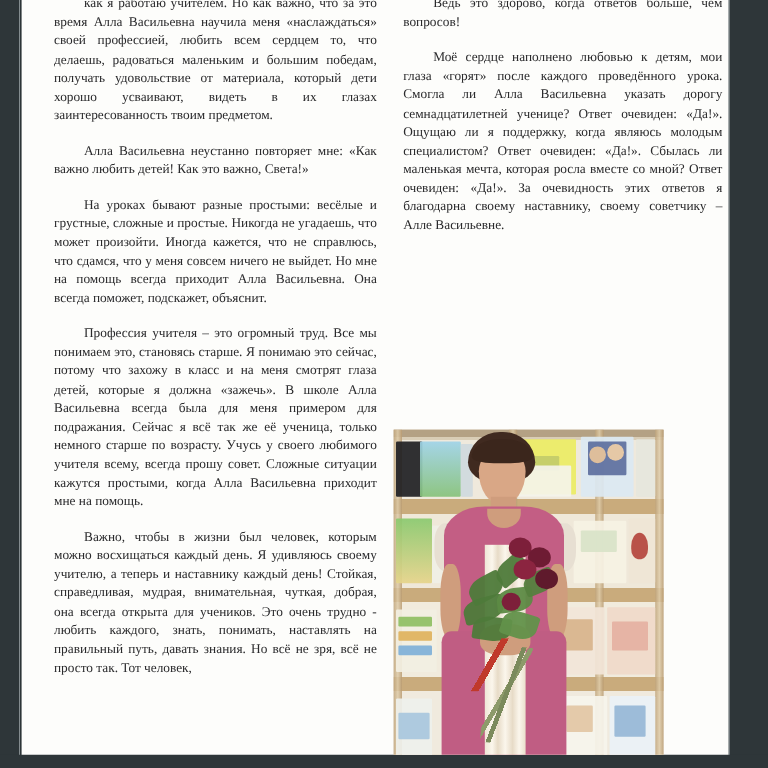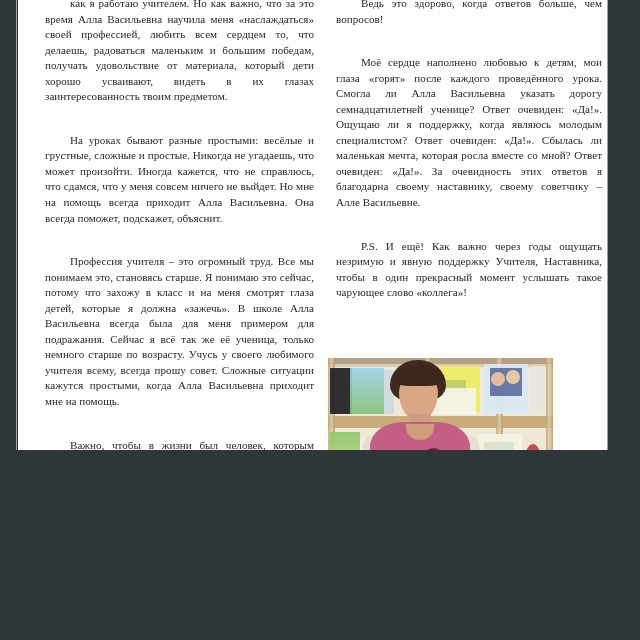--- a/index.html
+++ b/index.html
@@ -10,21 +10,21 @@
   body {
     width: 640px;
     height: 640px;
     overflow: hidden;
     font-family: "Liberation Serif", "DejaVu Serif", serif;
   }
 
   .viewer {
     position: relative;
     width: 640px;
-    height: 450px;
+    height: 629px;
     background: #2e3639;
     overflow: hidden;
   }
 
   
   .gutter-left {
     position: absolute;
     left: 0; top: 0;
     width: 17px; height: 640px;
     background: #2e3639;
@@ -73,21 +73,21 @@
     left: 318px;
     width: 266px;
   }
 
   .col p {
     margin: 0 0 0 0;
     text-indent: 25px;
     text-align: justify;
   }
   .col p.gap {
-    margin-top: 28px;
+    margin-top: 14px;
   }
   .col p.tight {
     margin-top: 0;
   }
 
   
   .photo {
     position: absolute;
     left: 310px;
     top: 358px;
@@ -261,29 +261,29 @@
 
   <div class="gutter-left"></div>
   <div class="gutter-right"></div>
 
   <div class="page">
 
     <div class="columns">
 
       <div class="col col-left">
         <p class="tight">как я работаю учителем. Но как важно, что за это время Алла Васильевна научила меня «наслаждаться» своей профессией, любить всем сердцем то, что делаешь, радоваться маленьким и большим победам, получать удовольствие от материала, который дети хорошо усваивают, видеть в их глазах заинтересованность твоим предметом.</p>
+        <p class="gap">Алла Васильевна неустанно повторяет мне: «Как важно любить детей! Как это важно, Света!»</p>
         <p class="gap">На уроках бывают разные простыми: весёлые и грустные, сложные и простые. Никогда не угадаешь, что может произойти. Иногда кажется, что не справлюсь, что сдамся, что у меня совсем ничего не выйдет. Но мне на помощь всегда приходит Алла Васильевна. Она всегда поможет, подскажет, объяснит.</p>
         <p class="gap">Профессия учителя – это огромный труд. Все мы понимаем это, становясь старше. Я понимаю это сейчас, потому что захожу в класс и на меня смотрят глаза детей, которые я должна «зажечь». В школе Алла Васильевна всегда была для меня примером для подражания. Сейчас я всё так же её ученица, только немного старше по возрасту. Учусь у своего любимого учителя всему, всегда прошу совет. Сложные ситуации кажутся простыми, когда Алла Васильевна приходит мне на помощь.</p>
         <p class="gap">Важно, чтобы в жизни был человек, которым можно восхищаться каждый день. Я удивляюсь своему учителю, а теперь и наставнику каждый день! Стойкая, справедливая, мудрая, внимательная, чуткая, добрая, она всегда открыта для учеников. Это очень трудно - любить каждого, знать, понимать, наставлять на правильный путь, давать знания. Но всё не зря, всё не просто так. Тот человек,</p>
       </div>
 
       <div class="col col-right">
         <p class="tight">Ведь это здорово, когда ответов больше, чем вопросов!</p>
         <p class="gap">Моё сердце наполнено любовью к детям, мои глаза «горят» после каждого проведённого урока. Смогла ли Алла Васильевна указать дорогу семнадцатилетней ученице? Ответ очевиден: «Да!». Ощущаю ли я поддержку, когда являюсь молодым специалистом? Ответ очевиден: «Да!». Сбылась ли маленькая мечта, которая росла вместе со мной? Ответ очевиден: «Да!». За очевидность этих ответов я благодарна своему наставнику, своему советчику – Алле Васильевне.</p>
-        <p class="gap">P.S. И ещё! Как важно через годы ощущать незримую и явную поддержку Учителя, Наставника, чтобы в один прекрасный момент услышать такое чарующее слово «коллега»!</p>
       </div>
 
     </div>
 
     <div class="photo">
       <div class="scene"></div>
 
       <div class="shelf-post" style="left:0px;"></div>
       <div class="shelf-post" style="left:96px;"></div>
       <div class="shelf-post" style="left:168px;"></div>

